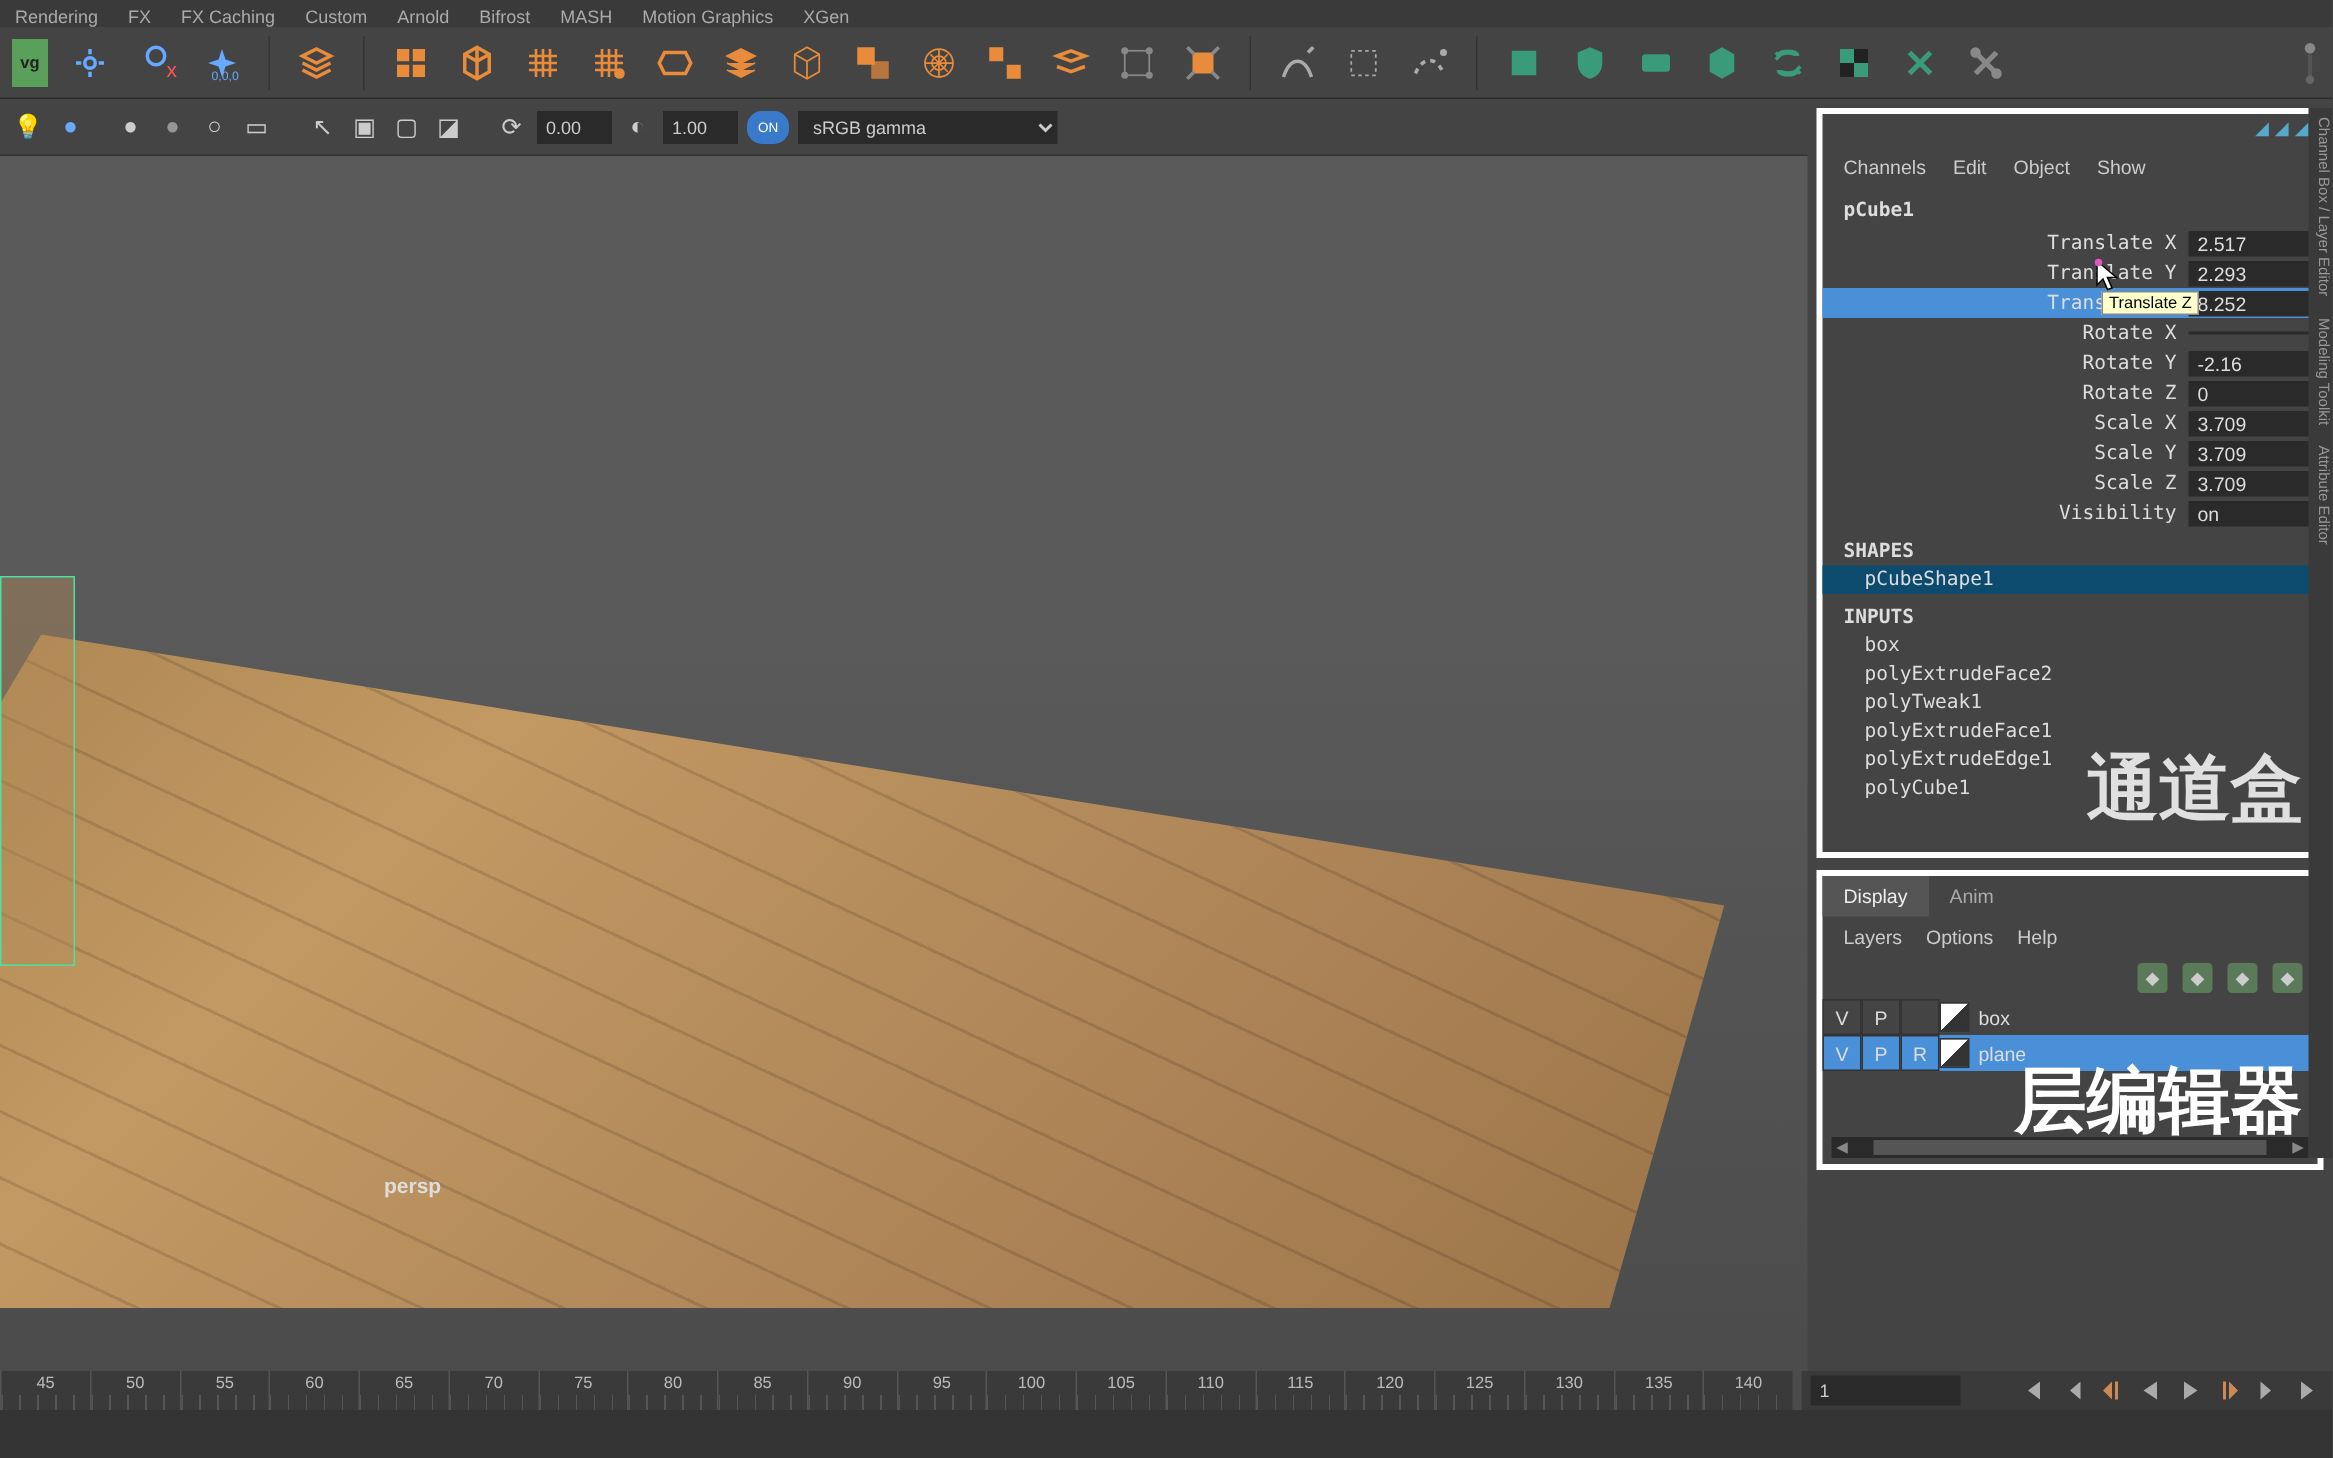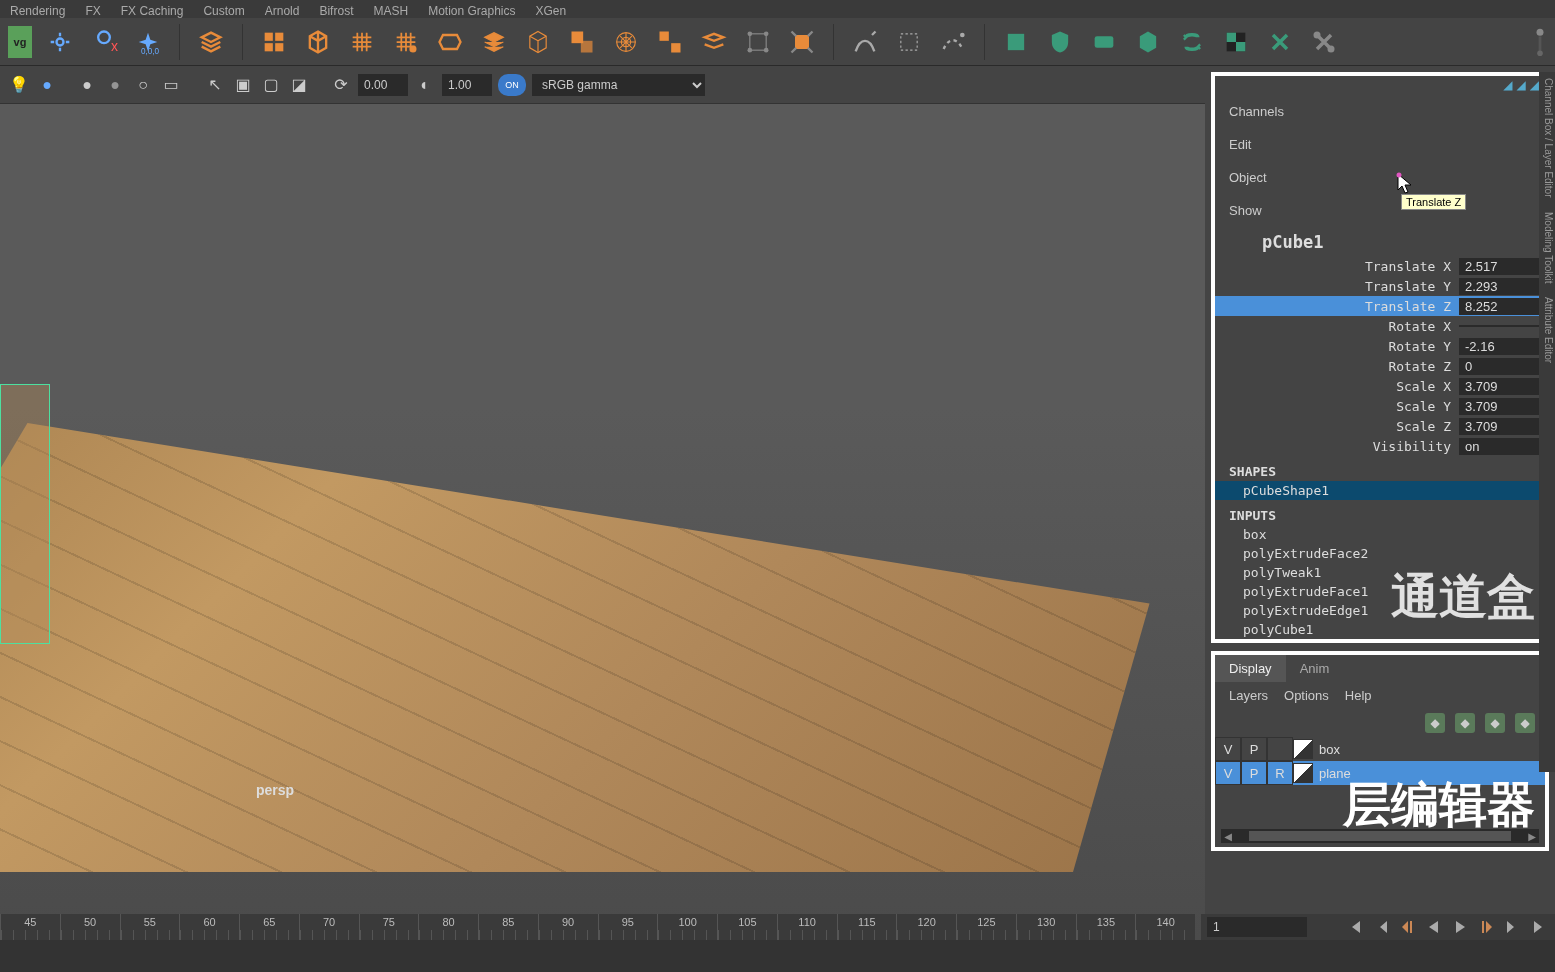--- a/index.html
+++ b/index.html
@@ -26,22 +26,22 @@
 .cube-outline { position: absolute; left: 0; top: 280px; width: 50px; height: 260px; border: 1px solid #4de0a0; background: rgba(180,140,90,0.4); }
 .persp-label { position: absolute; left: 256px; top: 678px; color: #ddd; font-size: 14px; font-weight: bold; }
 
 .right-panels { width: 350px; display: flex; flex-direction: column; gap: 8px; padding: 6px; }
 .right-tabs { position: absolute; right: 0; top: 72px; width: 16px; background: #3a3a3a; color: #999; writing-mode: vertical-rl; font-size: 10px; padding: 6px 1px; display: flex; gap: 14px; height: 700px; }
 
 .panel-box { border: 4px solid #fff; background: #444; position: relative; }
 .channel-box { flex: 0 0 500px; }
 .layer-editor { flex: 0 0 200px; }
 
-.cb-menu { display: flex; gap: 18px; padding: 10px 14px; font-size: 13px; color: #ccc; flex-direction: column; }
-.cb-objname { padding: 4px 14px; font-size: 17px; font-family: monospace; color: #ddd; font-weight: bold; margin-left: 33px; }
+.cb-menu { display: flex; gap: 18px; padding: 10px 14px; font-size: 13px; color: #ccc; }
+.cb-objname { padding: 4px 14px; font-size: 13px; font-family: monospace; color: #ddd; font-weight: bold; }
 .cb-attrs { }
 .cb-row { display: flex; align-items: center; height: 20px; padding-left: 32px; }
 .cb-row.sel { background: #4a90d9; }
 .cb-label { flex: 1; text-align: right; padding-right: 8px; font-family: monospace; font-size: 13px; color: #ddd; }
 .cb-value { width: 86px; background: #2a2a2a; color: #ddd; font-size: 13px; padding: 1px 6px; font-family: sans-serif; }
 .cb-section { padding: 8px 14px 2px; font-family: monospace; font-size: 13px; color: #ddd; font-weight: bold; }
 .cb-item { padding: 2px 14px 2px 28px; font-family: monospace; font-size: 13px; color: #ddd; }
 .cb-item.hl { background: #0c4a6e; }
 .tooltip { position: absolute; background: #ffffcc; color: #000; font-size: 11px; padding: 1px 4px; border: 1px solid #888; top: 118px; left: 186px; z-index: 10; }
 .cursor-arrow { position: absolute; top: 96px; left: 181px; z-index: 11; }

